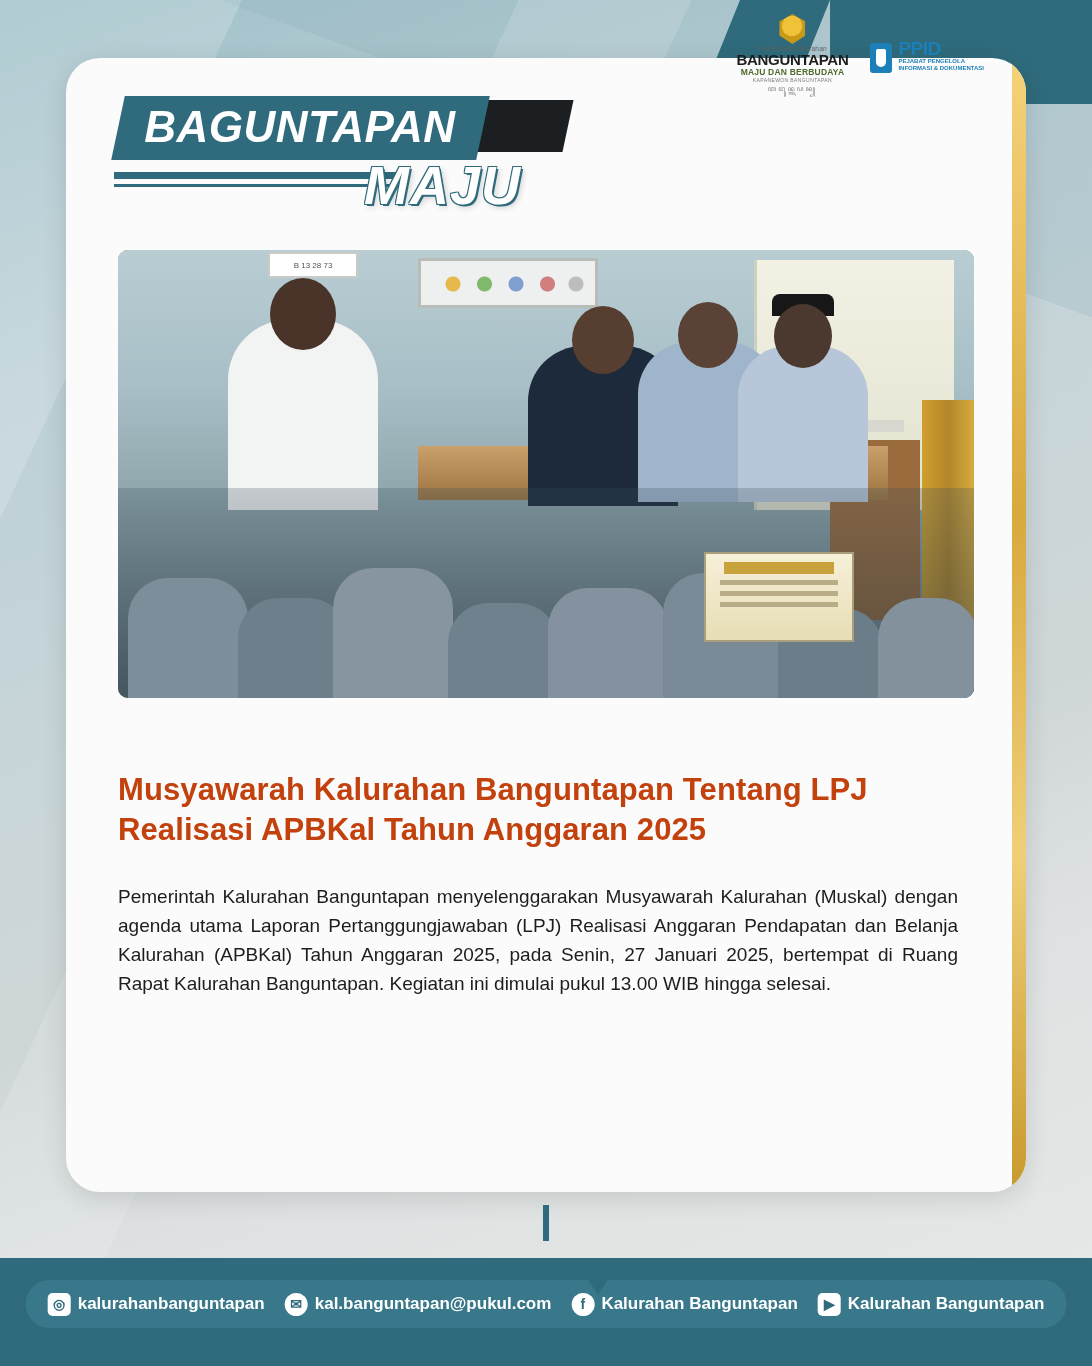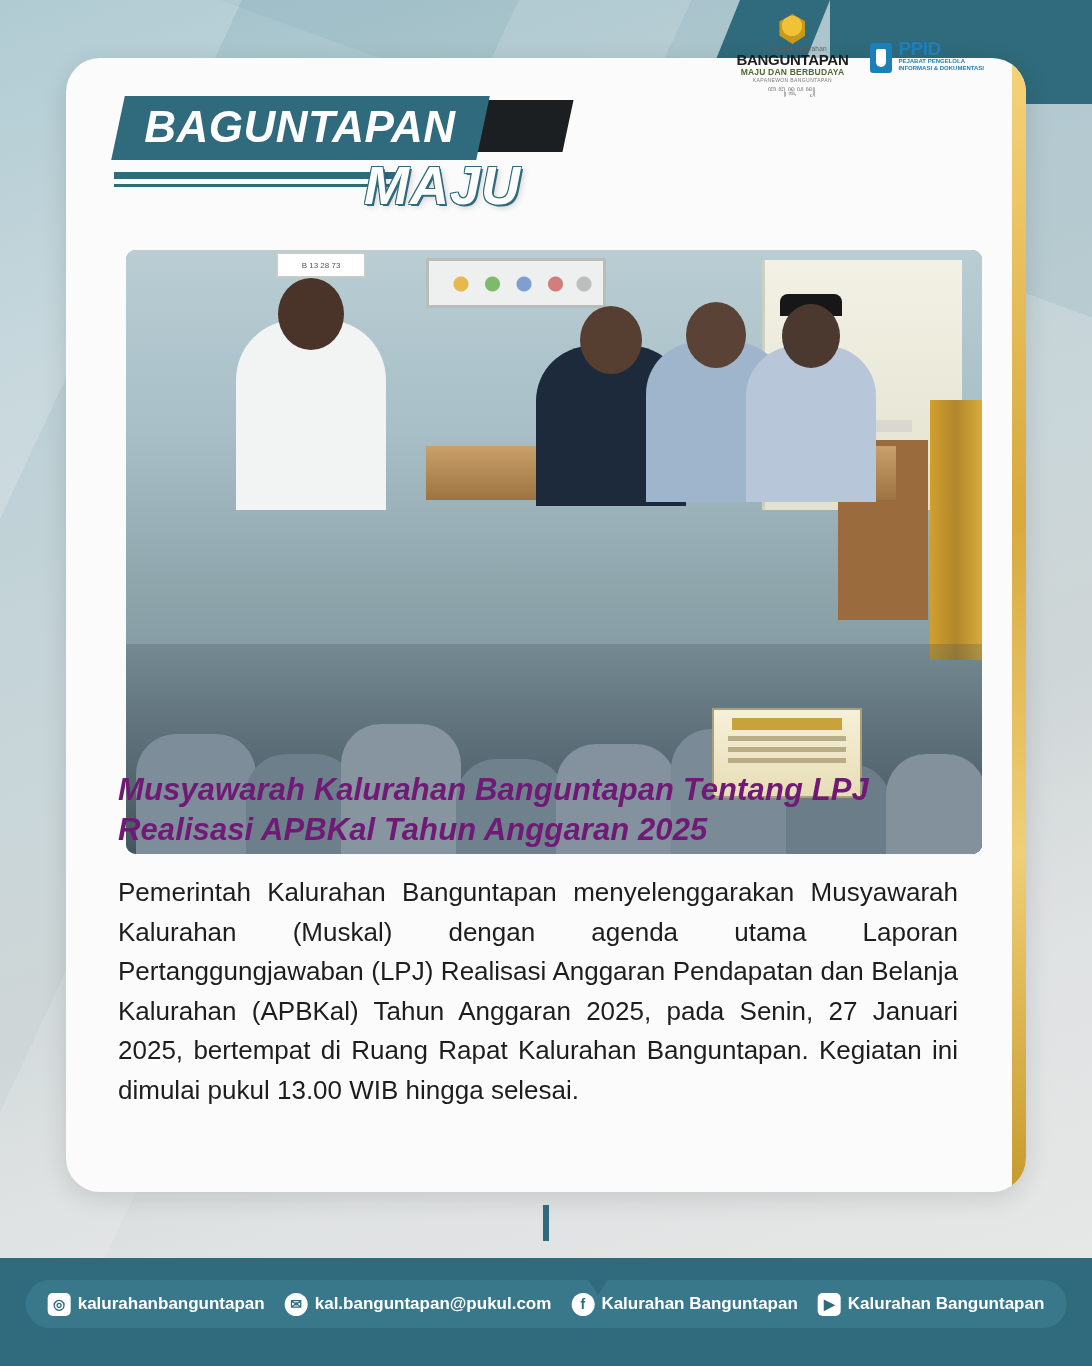--- a/index.html
+++ b/index.html
@@ -127,22 +127,22 @@
     position: absolute; left: 246px; top: 58px;
     font-size: 54px; font-weight: bold; font-style: italic;
     color: #fff;
     text-shadow: 2px 2px 0 #2f6b7c, -1px -1px 0 #2f6b7c, 1px -1px 0 #2f6b7c, -1px 1px 0 #2f6b7c, 3px 3px 6px rgba(0,0,0,0.18);
     letter-spacing: 1px;
   }
 
   
   .photo {
     position: absolute;
-    left: 60px; top: 192px;
-    width: 856px; height: 604px;
+    left: 52px; top: 192px;
+    width: 856px; height: 448px;
     border-radius: 10px;
     overflow: hidden;
     background: #7e8e93;
   }
   .ph-wall { position:absolute; inset:0; background: linear-gradient(180deg,#b9cdd3 0%, #a8bfc7 30%, #8fa6ad 55%, #6f8189 100%); }
   .ph-screen { position:absolute; right: 20px; top: 10px; width: 200px; height: 250px; background: linear-gradient(180deg,#f2f1e4,#e2e2cf); border-left: 3px solid #cfcfc0;}
   .ph-board { position:absolute; left: 300px; top: 8px; width: 180px; height: 50px; background: #eef0ef; border: 3px solid #b8bdb8; }
   .ph-board::after{ content:""; position:absolute; left:14px; top:14px; width:150px; height:18px;
     background: radial-gradient(circle at 12% 50%, #e6b84d 0 7px, transparent 8px),
                 radial-gradient(circle at 33% 50%, #7fb96c 0 7px, transparent 8px),
@@ -166,28 +166,28 @@
   .ph-proj { position:absolute; right: 70px; top: 170px; width: 110px; height: 12px; background:#d8d8d0; }
   .ph-slide { position:absolute; right: 120px; bottom: 56px; width: 150px; height: 90px; background: linear-gradient(180deg,#f6f0d8,#e7ddb6); border:2px solid #a99f7a;}
   .ph-slide .t { margin: 8px auto 0; width: 110px; height: 12px; background:#c8a23a;}
   .ph-slide .l { margin: 6px auto 0; width: 118px; height: 5px; background:#b8ad86;}
   .ph-curtain{ position:absolute; right: 0; top: 150px; width: 52px; height: 260px; background: linear-gradient(90deg,#d0a02e,#b2862a,#d7ab3c);}
   .ph-door { position:absolute; right: 54px; top: 190px; width: 90px; height: 180px; background:#9a6b3c; }
 
   
   .content { position: absolute; left: 52px; top: 712px; width: 840px; }
   .headline {
-    color: #701a75;
-    font-size: 31px; font-weight: bold; font-style: italic;
+    color: #c2410c;
+    font-size: 31px; font-weight: bold; 
     line-height: 1.28;
     letter-spacing: 0.1px;
   }
   .body {
-    margin-top: 24px;
-    font-size: 26px;
+    margin-top: 34px;
+    font-size: 19px;
     line-height: 1.52;
     color: #1d1d1d;
     text-align: justify;
     text-justify: inter-word;
   }
 
   
   .arrow {
     position: absolute;
     left: 50%; top: 1205px; transform: translateX(-50%);

